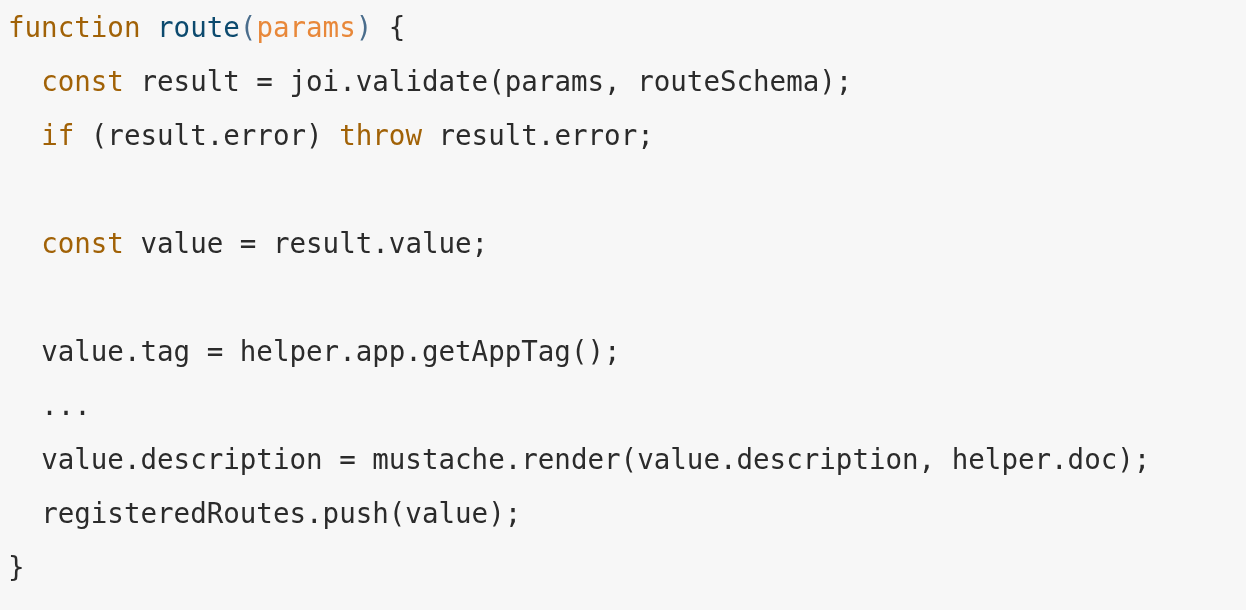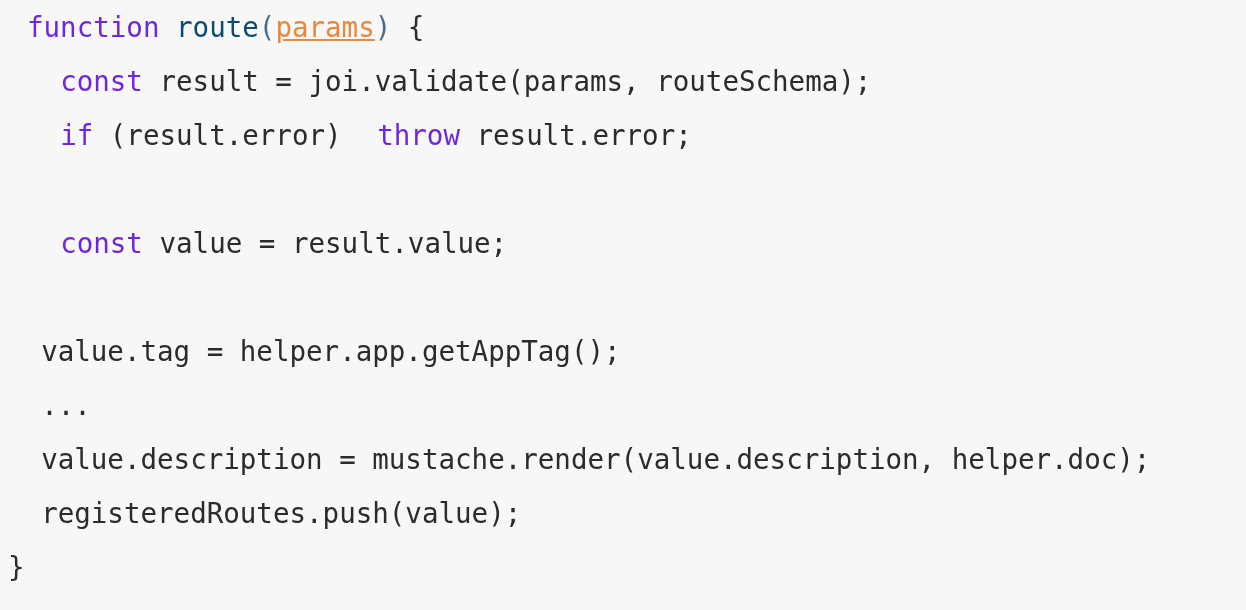--- a/index.html
+++ b/index.html
@@ -32,23 +32,23 @@
     color: #2b2b2b;
     padding-left: 8px;
     box-sizing: border-box;
   }
 
   .code-line.blank {
     color: transparent;
   }
 
   
-  .tok-keyword  { color: #6d28d9; margin-left: 19px; }
+  .tok-keyword  { color: #a16207; }
   .tok-function { color: #0c4a6e; }
-  .tok-param    { color: #e8883a; text-decoration: underline; }
+  .tok-param    { color: #e8883a; }
   .tok-paren    { color: #4a6d8c; }
   .tok-plain    { color: #2b2b2b; }
 </style>
 </head>
 <body>
 
 <div id="code-block">
   <pre id="code-lines" style="margin:0;padding:0;"><div class="code-line"><span class="tok-keyword">function</span><span class="tok-plain"> </span><span class="tok-function">route</span><span class="tok-paren">(</span><span class="tok-param">params</span><span class="tok-paren">)</span><span class="tok-plain"> {</span></div><div class="code-line"><span>  </span><span class="tok-keyword">const</span><span class="tok-plain"> result = joi.validate(params, routeSchema);</span></div><div class="code-line"><span>  </span><span class="tok-keyword">if</span><span class="tok-plain"> (result.error) </span><span class="tok-keyword">throw</span><span class="tok-plain"> result.error;</span></div><div class="code-line blank">&nbsp;</div><div class="code-line"><span>  </span><span class="tok-keyword">const</span><span class="tok-plain"> value = result.value;</span></div><div class="code-line blank">&nbsp;</div><div class="code-line"><span>  </span><span class="tok-plain">value.tag = helper.app.getAppTag();</span></div><div class="code-line"><span>  </span><span class="tok-plain">...</span></div><div class="code-line"><span>  </span><span class="tok-plain">value.description = mustache.render(value.description, helper.doc);</span></div><div class="code-line"><span>  </span><span class="tok-plain">registeredRoutes.push(value);</span></div><div class="code-line"><span class="tok-plain">}</span></div></pre>
 </div>
 

